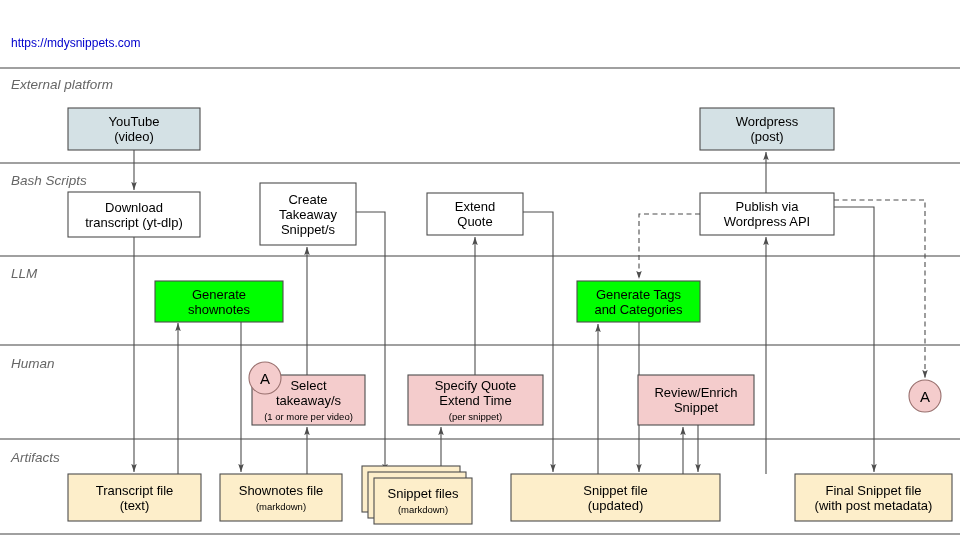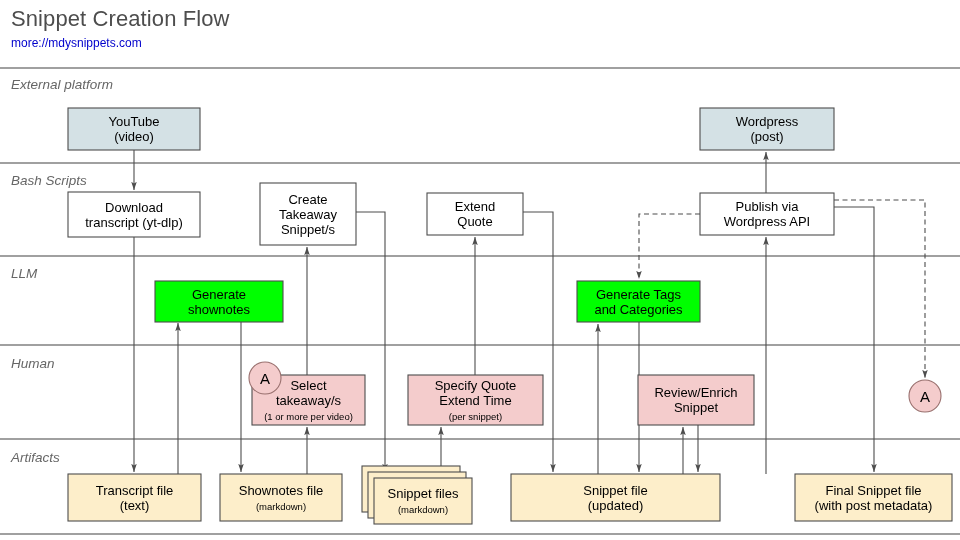--- a/index.html
+++ b/index.html
@@ -79,22 +79,21 @@
     font-size: 15px;
     fill: #000000;
     text-anchor: middle;
   }
 </style>
 </head>
 <body>
 
 <div id="page">
 
-  <div id="page-title">Snippet Creation Flow</div>
-  <div id="page-url">more://mdysnippets.com</div>
+  <div id="page-url">https://mdysnippets.com</div>
 
   <svg id="diagram" viewBox="0 0 960 540">
     <defs>
       <marker id="arrowhead" markerWidth="9" markerHeight="9" refX="7.4" refY="3" orient="auto" markerUnits="strokeWidth">
         <path d="M0,0.5 L7.5,3 L0,5.5 L1.6,3 Z" fill="#4d4d4d" stroke="none"></path>
       </marker>
     </defs>
     <g id="lane-lines">
         <line x1="0" y1="68" x2="960" y2="68" class="lane-line"></line>
         <line x1="0" y1="163" x2="960" y2="163" class="lane-line"></line>

